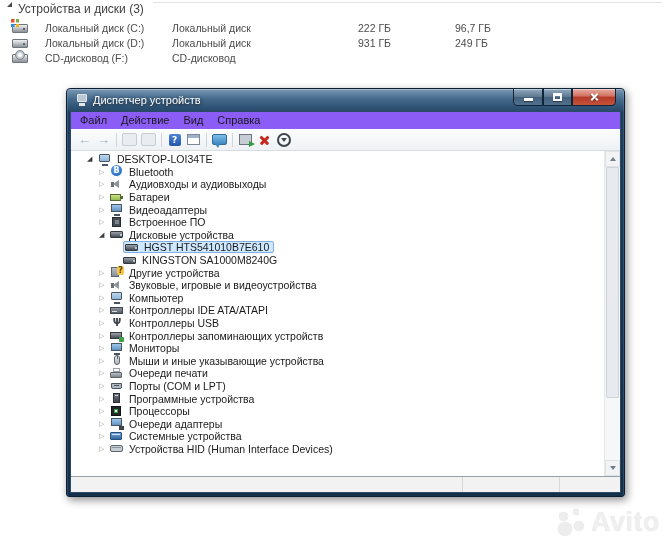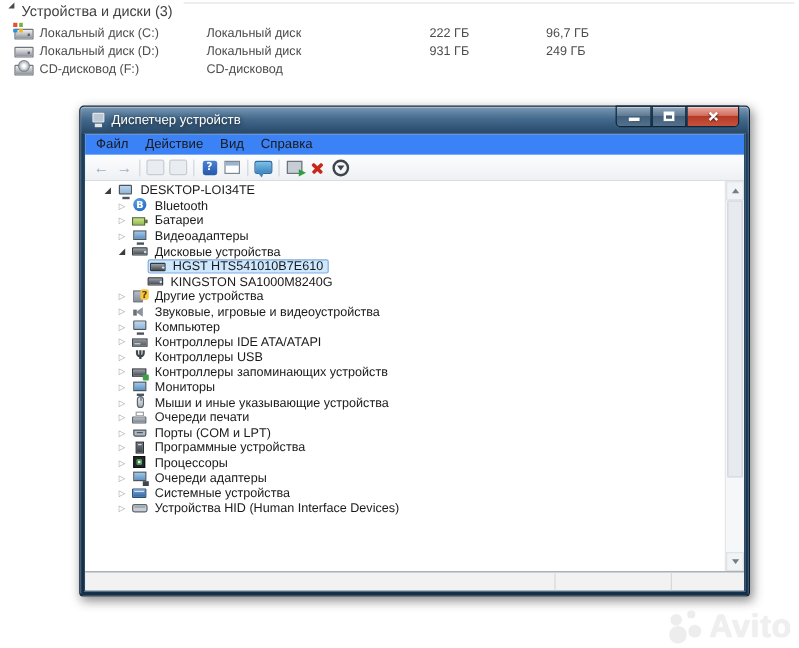--- a/index.html
+++ b/index.html
@@ -7,21 +7,21 @@
          font-family:"Liberation Sans","DejaVu Sans",sans-serif;}
 
   
   .explorer{position:absolute;left:0;top:0;width:666px;}
   .exp-header{display:flex;height:18px;padding-left:7px;margin-top:2px;}
   .hdr-tri{width:0;height:0;border-right:5px solid #4a4a4a;border-top:5px solid transparent;margin-right:6px;}
   .exp-title{font-size:12px;color:#414141;}
   .exp-rule{flex:1;height:1px;background:#e3e3e3;margin:0 4px 0 9px;}
   .drow{display:grid;grid-template-columns:160px 186px 97px 1fr;align-items:center;height:15px;padding-left:12px;
         font-size:10.5px;color:#4c4c4c;}
-  .dcell{display:flex;align-items:flex-end;}
+  .dcell{display:flex;align-items:flex-end;gap:12px;}
   
   .di{width:16px;height:13px;position:relative;display:inline-block;margin-right:5px;flex:none;}
   .di::before{content:"";position:absolute;left:0;top:3px;width:14px;height:7px;border:1px solid #6f757c;border-radius:1px;
               background:linear-gradient(#f0f0f0,#b9bdc2 55%,#8d9298);}
   .di-hdd::after{content:"";position:absolute;right:3px;bottom:4px;width:2px;height:2px;background:#5d646c;}
   .di .flag{position:absolute;left:-1px;top:-2px;width:8px;height:8px;
     background:
       linear-gradient(#e8502e,#e8502e) 0 0/3.5px 3.5px no-repeat,
       linear-gradient(#76b043,#76b043) 4.5px 0/3.5px 3.5px no-repeat,
       linear-gradient(#2f8fd4,#2f8fd4) 0 4.5px/3.5px 3.5px no-repeat,
@@ -47,21 +47,21 @@
   .btn-max{width:27px;border-left:none;background:linear-gradient(#93abc0,#5b768f 50%,#42607c 50%,#53718d);}
   .btn-close{width:42px;border-left:none;border-radius:0 0 4px 0;background:linear-gradient(#e7aca1,#d2705f 45%,#b43a27 50%,#c4523d);}
   .g-min{width:9px;height:3px;background:#fff;box-shadow:0 1px 1px rgba(0,0,0,.5);margin-top:5px;}
   .g-max{width:9px;height:8px;border:2px solid #fff;border-top-width:3px;box-sizing:border-box;box-shadow:0 1px 1px rgba(0,0,0,.4);}
   .g-close{position:relative;width:11px;height:11px;}
   .g-close::before,.g-close::after{content:"";position:absolute;left:1px;top:4.5px;width:9px;height:2px;background:#fff;
       box-shadow:0 1px 1px rgba(0,0,0,.4);}
   .g-close::before{transform:rotate(45deg);} .g-close::after{transform:rotate(-45deg);}
 
   .win-body{flex:1;min-height:0;display:flex;flex-direction:column;background:#f5f6f7;border:1px solid #2b4a66;}
-  .menubar{height:17px;display:flex;align-items:center;background:#3b82f6;font-size:11px;color:#1a1a1a;flex:none;padding-left:2px;}
+  .menubar{height:17px;display:flex;align-items:center;background:#8b5cf6;font-size:11px;color:#1a1a1a;flex:none;padding-left:2px;}
   .menu-item{padding:0 7px;line-height:17px;}
   .toolbar{height:21px;display:flex;align-items:center;background:linear-gradient(#fcfdfe,#eef1f4);
       border-bottom:1px solid #d9dde1;flex:none;padding-left:4px;}
   .tb-btn{min-width:19px;height:17px;display:flex;align-items:center;justify-content:center;flex:none;}
   .tb-sep{width:1px;height:14px;background:#d2d6da;margin:0 3px;flex:none;}
   .nav-arr{font-size:13px;font-weight:bold;color:#9fb0c1;line-height:15px;}
   .tb-dis{width:13px;height:11px;background:#e9edf2;border:1px solid #c8cdd4;border-radius:2px;}
   .tb-help{width:12px;height:12px;border-radius:2px;background:linear-gradient(#4a84d8,#2757a8);color:#fff;
       font:bold 9px/12px "DejaVu Sans",sans-serif;text-align:center;}
   .tb-win{width:13px;height:11px;border:1px solid #7d8694;background:#fff;position:relative;box-sizing:border-box;}
@@ -268,27 +268,37 @@
             <i class="ti ic-pc"></i>
             <span class="tl">DESKTOP-LOI34TE</span>
           </div>
           <div class="trow l1">
             <i class="exp c"></i>
             <i class="ti ic-bt"></i>
             <span class="tl">Bluetooth</span>
           </div>
           <div class="trow l1">
             <i class="exp c"></i>
+            <i class="ti ic-speaker"></i>
+            <span class="tl">Аудиовходы и аудиовыходы</span>
+          </div>
+          <div class="trow l1">
+            <i class="exp c"></i>
             <i class="ti ic-battery"></i>
             <span class="tl">Батареи</span>
           </div>
           <div class="trow l1">
             <i class="exp c"></i>
             <i class="ti ic-display"></i>
             <span class="tl">Видеоадаптеры</span>
+          </div>
+          <div class="trow l1">
+            <i class="exp c"></i>
+            <i class="ti ic-chip"></i>
+            <span class="tl">Встроенное ПО</span>
           </div>
           <div class="trow l1">
             <i class="exp e"></i>
             <i class="ti ic-disk"></i>
             <span class="tl">Дисковые устройства</span>
           </div>
           <div class="trow l2">
             <span class="selwrap">
               <i class="ti ic-disk"></i>
               <span class="tl">HGST HTS541010B7E610</span>

